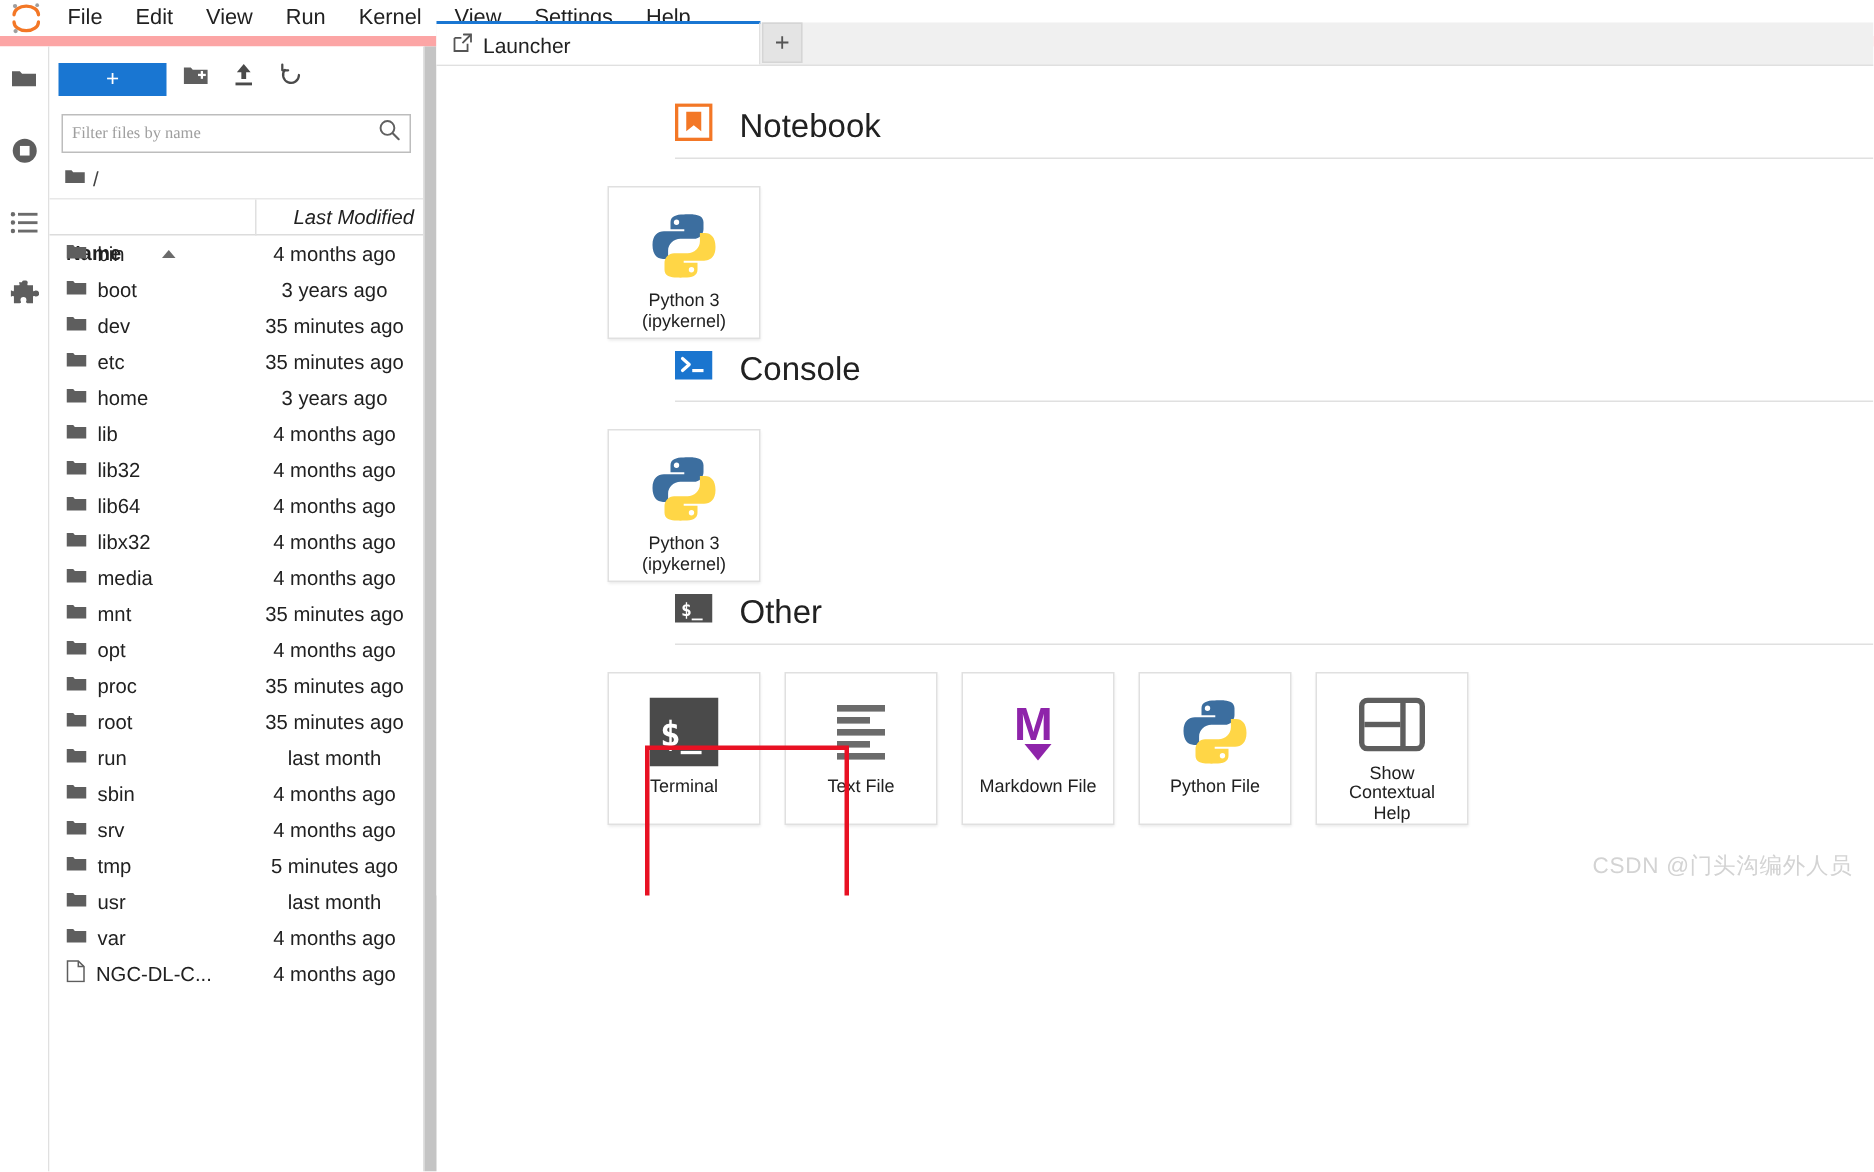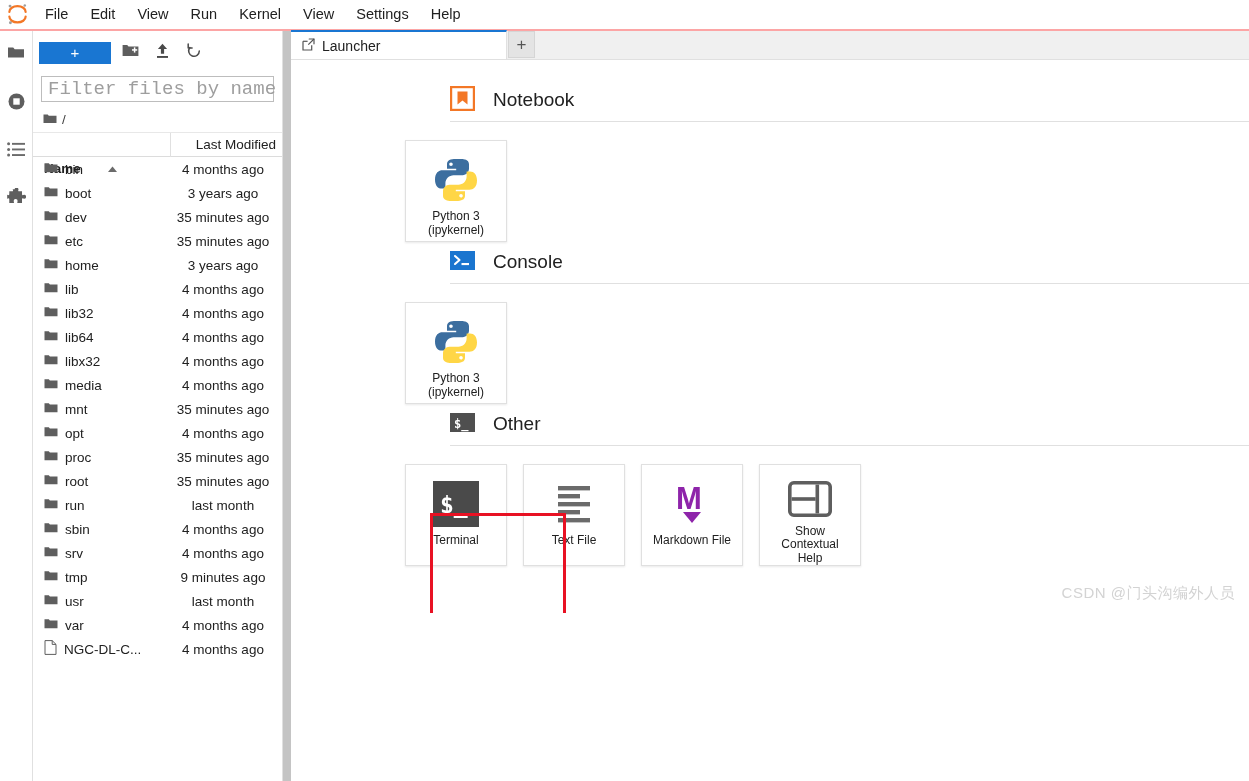--- a/index.html
+++ b/index.html
@@ -7,21 +7,21 @@
     width: 1249px; height: 781px;
     font-family: "Liberation Sans", sans-serif;
     background: #ffffff;
     overflow: hidden;
   }
   #app { position: relative; width: 1249px; height: 781px; }
 
   
   .menubar {
     position: absolute; left: 0; top: 0; width: 1249px; height: 31px;
-    background: #fff; border-bottom: 2px solid #fca5a5;
+    background: #fff; border-bottom: 7px solid #fca5a5;
     display: flex; align-items: center;
   }
   .jp-logo { width: 34px; height: 31px; display: flex; align-items: center; justify-content: center; }
   .menu-item {
     font-size: 14.5px; color: #212121; padding: 0 11px; line-height: 31px;
     height: 31px; cursor: default; white-space: nowrap;
   }
 
   
   .activitybar {
@@ -54,52 +54,52 @@
   }
   .tb-icon {
     width: 26px; height: 24px; display: flex; align-items: center; justify-content: center;
     cursor: pointer;
   }
   .fb-filter {
     margin: 8px 8px 0 8px; height: 26px; border: 1px solid #bdbdbd;
     display: flex; align-items: center; padding: 0 6px; background: #fff;
   }
   .fb-filter input {
-    border: none; outline: none; flex: 1; font-size: 19px;
-    font-family: Liberation Mono, monospace; color: #212121; background: transparent;
+    border: none; outline: none; flex: 1; font-size: 11px;
+    font-family: Liberation Serif, serif; color: #212121; background: transparent;
   }
   .fb-filter input::placeholder { color: #9e9e9e; }
   .fb-crumbs {
     height: 26px; display: flex; align-items: center; gap: 5px; padding: 0 10px;
     border-bottom: 1px solid #e8e8e8; margin-top: 5px;
   }
   .fb-crumb-text { font-size: 13.5px; color: #424242; }
   .fb-header {
     display: flex; height: 24px; align-items: center;
     border-bottom: 1px solid #dcdcdc; font-size: 13.5px; color: #212121;
   }
   .fb-h-name { flex: 1; padding-left: 11px; font-weight: bold; display: flex; align-items: center; gap: 26px; margin-top: 48px; }
-  .fb-h-mod { width: 112px; text-align: right; padding-right: 6px; border-left: 1px solid #e0e0e0; height: 24px; line-height: 24px;}
+  .fb-h-mod { width: 112px; text-align: right; padding-right: 6px; border-left: 1px solid #e0e0e0; height: 24px; line-height: 24px; font-style: italic;}
   .fb-list { flex: 1; overflow: hidden; }
   .fb-row {
     display: flex; align-items: center; height: 24px; font-size: 13.5px; color: #212121;
     cursor: pointer;
   }
   .fb-r-name { flex: 1; display: flex; align-items: center; gap: 7px; padding-left: 11px; overflow: hidden; white-space: nowrap; }
   .fb-r-mod { width: 112px; text-align: center; padding-right: 6px; color: #212121; }
 
   
   .splitter {
     position: absolute; left: 283px; top: 31px; width: 8px; height: 750px;
     background: #c4c4c4; cursor: col-resize;
   }
 
   
   .mainarea {
-    position: absolute; left: 291px; top: 31px; width: 958px; height: 582px;
+    position: absolute; left: 291px; top: 15px; width: 958px; height: 582px;
     background: #fff; display: flex; flex-direction: column;
   }
   .tabbar {
     height: 29px; background: #f0f0f0; display: flex; align-items: flex-end;
     border-bottom: 1px solid #e0e0e0;
   }
   .tab {
     width: 216px; height: 29px; background: #fff; border-top: 2px solid #1976d2;
     border-right: 1px solid #e0e0e0; display: flex; align-items: center; gap: 7px;
     padding: 0 11px; font-size: 14px; color: #212121; cursor: pointer;
@@ -108,21 +108,21 @@
     width: 27px; height: 27px; background: #e4e4e4; border: 1px solid #d5d5d5;
     display: flex; align-items: center; justify-content: center;
     font-size: 17px; color: #555; cursor: pointer; margin-left: 1px; margin-bottom: 1px;
   }
   .launcher { flex: 1; overflow: hidden; position: relative; padding-top: 20px; }
 
   .section { margin: 0 0 0 0; }
   .section-head {
     display: flex; align-items: center; gap: 18px; padding-left: 159px; height: 40px;
   }
-  .section-title { font-size: 19px; color: #212121; }
+  .section-title { font-size: 22px; color: #212121; }
   .section-rule { height: 1px; background: #e0e0e0; margin: 1px 0 0 159px; width: 799px; }
   .card-row { display: flex; gap: 16px; padding-left: 114px; padding-top: 18px; }
   .card {
     width: 102px; height: 102px; background: #fff; border: 1px solid #e0e0e0;
     box-shadow: 0 1px 2px rgba(0,0,0,0.09);
     display: flex; flex-direction: column; align-items: center; justify-content: flex-start;
     cursor: pointer; padding-top: 13px;
   }
   .card-icon { height: 52px; display: flex; align-items: center; justify-content: center; }
   .card-label {
@@ -415,21 +415,21 @@
      </div>
      <div class="fb-r-mod">4 months ago</div>
         </div>
         <div class="fb-row">
           <div class="fb-r-name">
        <span><svg width="14" height="12" viewBox="0 0 14 12">
                 <path d="M0.5 1.3h4.3l1.1 1.3H13.5V10.3H0.5z" fill="#5e5e5e"></path>
               </svg></span>
        <span>tmp</span>
      </div>
-     <div class="fb-r-mod">9 minutes ago</div>
+     <div class="fb-r-mod">5 minutes ago</div>
         </div>
         <div class="fb-row">
           <div class="fb-r-name">
        <span><svg width="14" height="12" viewBox="0 0 14 12">
                 <path d="M0.5 1.3h4.3l1.1 1.3H13.5V10.3H0.5z" fill="#5e5e5e"></path>
               </svg></span>
        <span>usr</span>
      </div>
      <div class="fb-r-mod">last month</div>
         </div>
@@ -565,20 +565,31 @@
         <text x="6" y="27" font-family="Liberation Sans, sans-serif" font-size="31" font-weight="bold" fill="#8e24aa">M</text>
         <path d="M13 30h18l-9 11z" fill="#8e24aa"></path>
                 </svg>
               </div>
        <div class="card-label">
                 <div>Markdown File</div>
               </div>
             </div>
             <div class="card">
               <div class="card-icon">
+                <svg width="48" height="48" viewBox="0 0 24 24">
+        <path d="M11.9 1.5c-2.6 0-4.4.6-4.4 2.6v2.3h4.6v.7H5.3c-2 0-3.8 1.3-3.8 4.6 0 3.1 1.5 4.6 3.5 4.6h1.7v-2.7c0-2.2 1.9-4 4.1-4h4.5c1.8 0 3.2-1.5 3.2-3.3V4.1c0-1.8-1.5-2.4-3.3-2.6-.7 0-2-.1-3.3 0zM9.5 3.2a.9.9 0 11-.9.9c0-.5.4-.9.9-.9z" fill="#3C6E9F"></path>
+        <path d="M12.1 22.5c2.6 0 4.4-.6 4.4-2.6v-2.3h-4.6v-.7h6.8c2 0 3.8-1.3 3.8-4.6 0-3.1-1.5-4.6-3.5-4.6h-1.7v2.7c0 2.2-1.9 4-4.1 4H8.7c-1.8 0-3.2 1.5-3.2 3.3v2.2c0 1.8 1.5 2.4 3.3 2.6.7 0 2 .1 3.3 0zm2.4-1.7a.9.9 0 11.9-.9c0 .5-.4.9-.9.9z" fill="#FFD646"></path>
+                </svg>
+              </div>
+       <div class="card-label">
+                <div>Python File</div>
+              </div>
+            </div>
+            <div class="card">
+              <div class="card-icon">
                 <svg width="44" height="36" viewBox="0 0 44 36">
         <rect x="1.8" y="1.8" width="40.4" height="32.4" rx="4" fill="none" stroke="#5e5e5e" stroke-width="3.6"></rect>
         <rect x="27.5" y="3.6" width="3.6" height="28.8" fill="#5e5e5e"></rect>
         <rect x="3.6" y="16.2" width="24" height="3.6" fill="#5e5e5e"></rect>
                 </svg>
               </div>
        <div class="card-label">
                 <div>Show</div>
                 <div>Contextual</div>
                 <div>Help</div>

